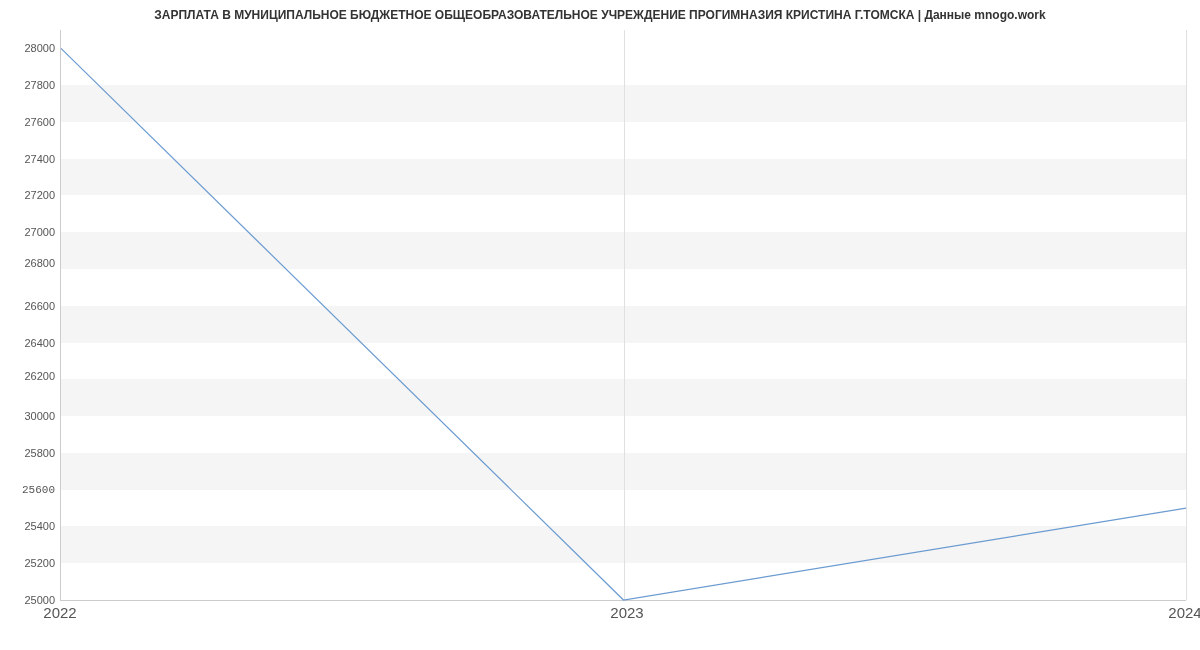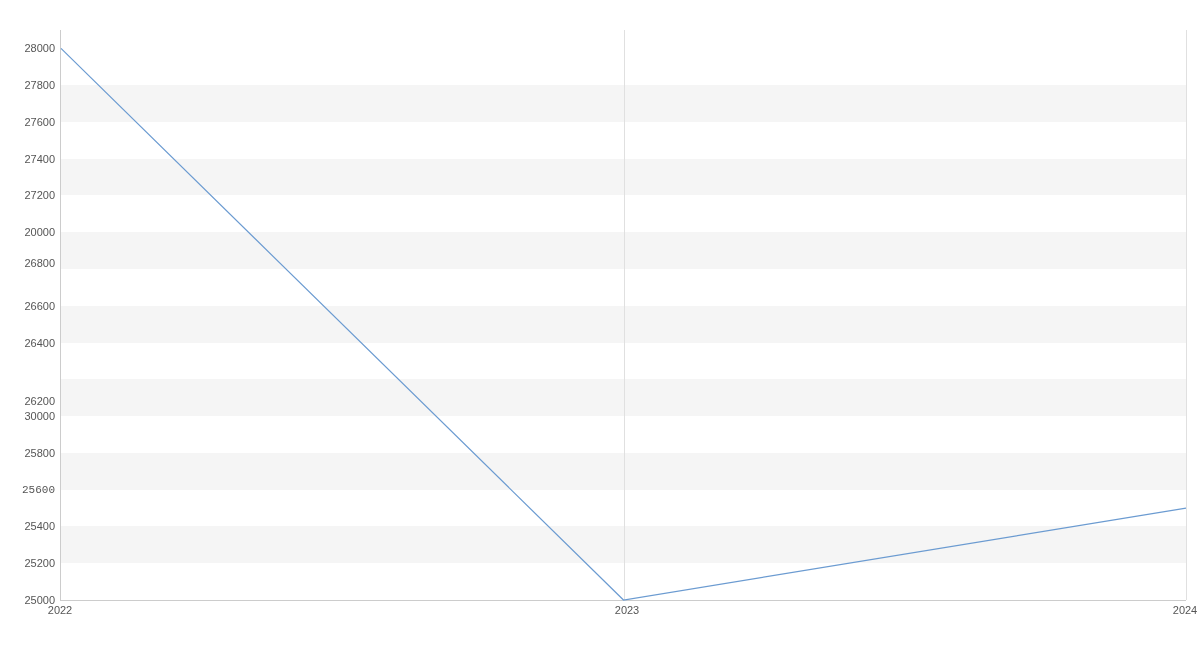--- a/index.html
+++ b/index.html
@@ -48,21 +48,21 @@
     right: 1145px;
     font-size: 11px;
     color: #555;
     transform: translateY(-50%);
     text-align: right;
     width: 50px;
   }
   .x-tick-label {
     position: absolute;
     top: 604px;
-    font-size: 11px;
+    font-size: 15px;
     color: #555;
     transform: translateX(-50%);
   }
   svg.line-layer {
     position: absolute;
     left: 0;
     top: 0;
     width: 100%;
     height: 100%;
     overflow: visible;
@@ -70,20 +70,21 @@
   .data-line {
     fill: none;
     stroke: #6b9bd1;
     stroke-width: 1.2;
   }
 </style>
 </head>
 <body>
 
 <div class="chart-container">
+  <div class="chart-title">ЗАРПЛАТА В МУНИЦИПАЛЬНОЕ БЮДЖЕТНОЕ ОБЩЕОБРАЗОВАТЕЛЬНОЕ УЧРЕЖДЕНИЕ ПРОГИМНАЗИЯ КРИСТИНА Г.ТОМСКА | Данные mnogo.work</div>
 
   <div class="plot-area">
       <div class="grid-band" style="top: 55.1613px; height: 36.7742px;"></div>
       <div class="grid-band" style="top: 128.71px; height: 36.7742px;"></div>
       <div class="grid-band" style="top: 202.258px; height: 36.7742px;"></div>
       <div class="grid-band" style="top: 275.806px; height: 36.7742px;"></div>
       <div class="grid-band" style="top: 349.355px; height: 36.7742px;"></div>
       <div class="grid-band" style="top: 422.903px; height: 36.7742px;"></div>
       <div class="grid-band" style="top: 496.452px; height: 36.7742px;"></div>
 
@@ -93,25 +94,25 @@
       <polyline class="data-line" points="0.0,18.4 562.5,570.0 1125.0,478.1"></polyline>
     </svg>
   </div>
 
 <div class="y-tick-label" style="top: 600px;">25000</div>
     <div class="y-tick-label" style="top: 563.226px;">25200</div>
     <div class="y-tick-label" style="top: 526.452px;">25400</div>
     <div class="y-tick-label" style="top: 489.677px; font-family: Liberation Mono, monospace;">25600</div>
     <div class="y-tick-label" style="top: 452.903px;">25800</div>
     <div class="y-tick-label" style="top: 416.129px;">30000</div>
-    <div class="y-tick-label" style="top: 401px;">26200</div>
+    <div class="y-tick-label" style="top: 376px;">26200</div>
     <div class="y-tick-label" style="top: 342.581px;">26400</div>
     <div class="y-tick-label" style="top: 305.806px;">26600</div>
     <div class="y-tick-label" style="top: 263px;">26800</div>
-    <div class="y-tick-label" style="top: 232.258px;">20000</div>
+    <div class="y-tick-label" style="top: 232.258px;">27000</div>
     <div class="y-tick-label" style="top: 195.484px;">27200</div>
     <div class="y-tick-label" style="top: 158.71px;">27400</div>
     <div class="y-tick-label" style="top: 121.935px;">27600</div>
     <div class="y-tick-label" style="top: 85.1613px;">27800</div>
     <div class="y-tick-label" style="top: 48.3871px;">28000</div>
     <div class="x-tick-label" style="left: 60px;">2022</div>
     <div class="x-tick-label" style="left: 627px;">2023</div>
     <div class="x-tick-label" style="left: 1185px;">2024</div>
   </div>
 

